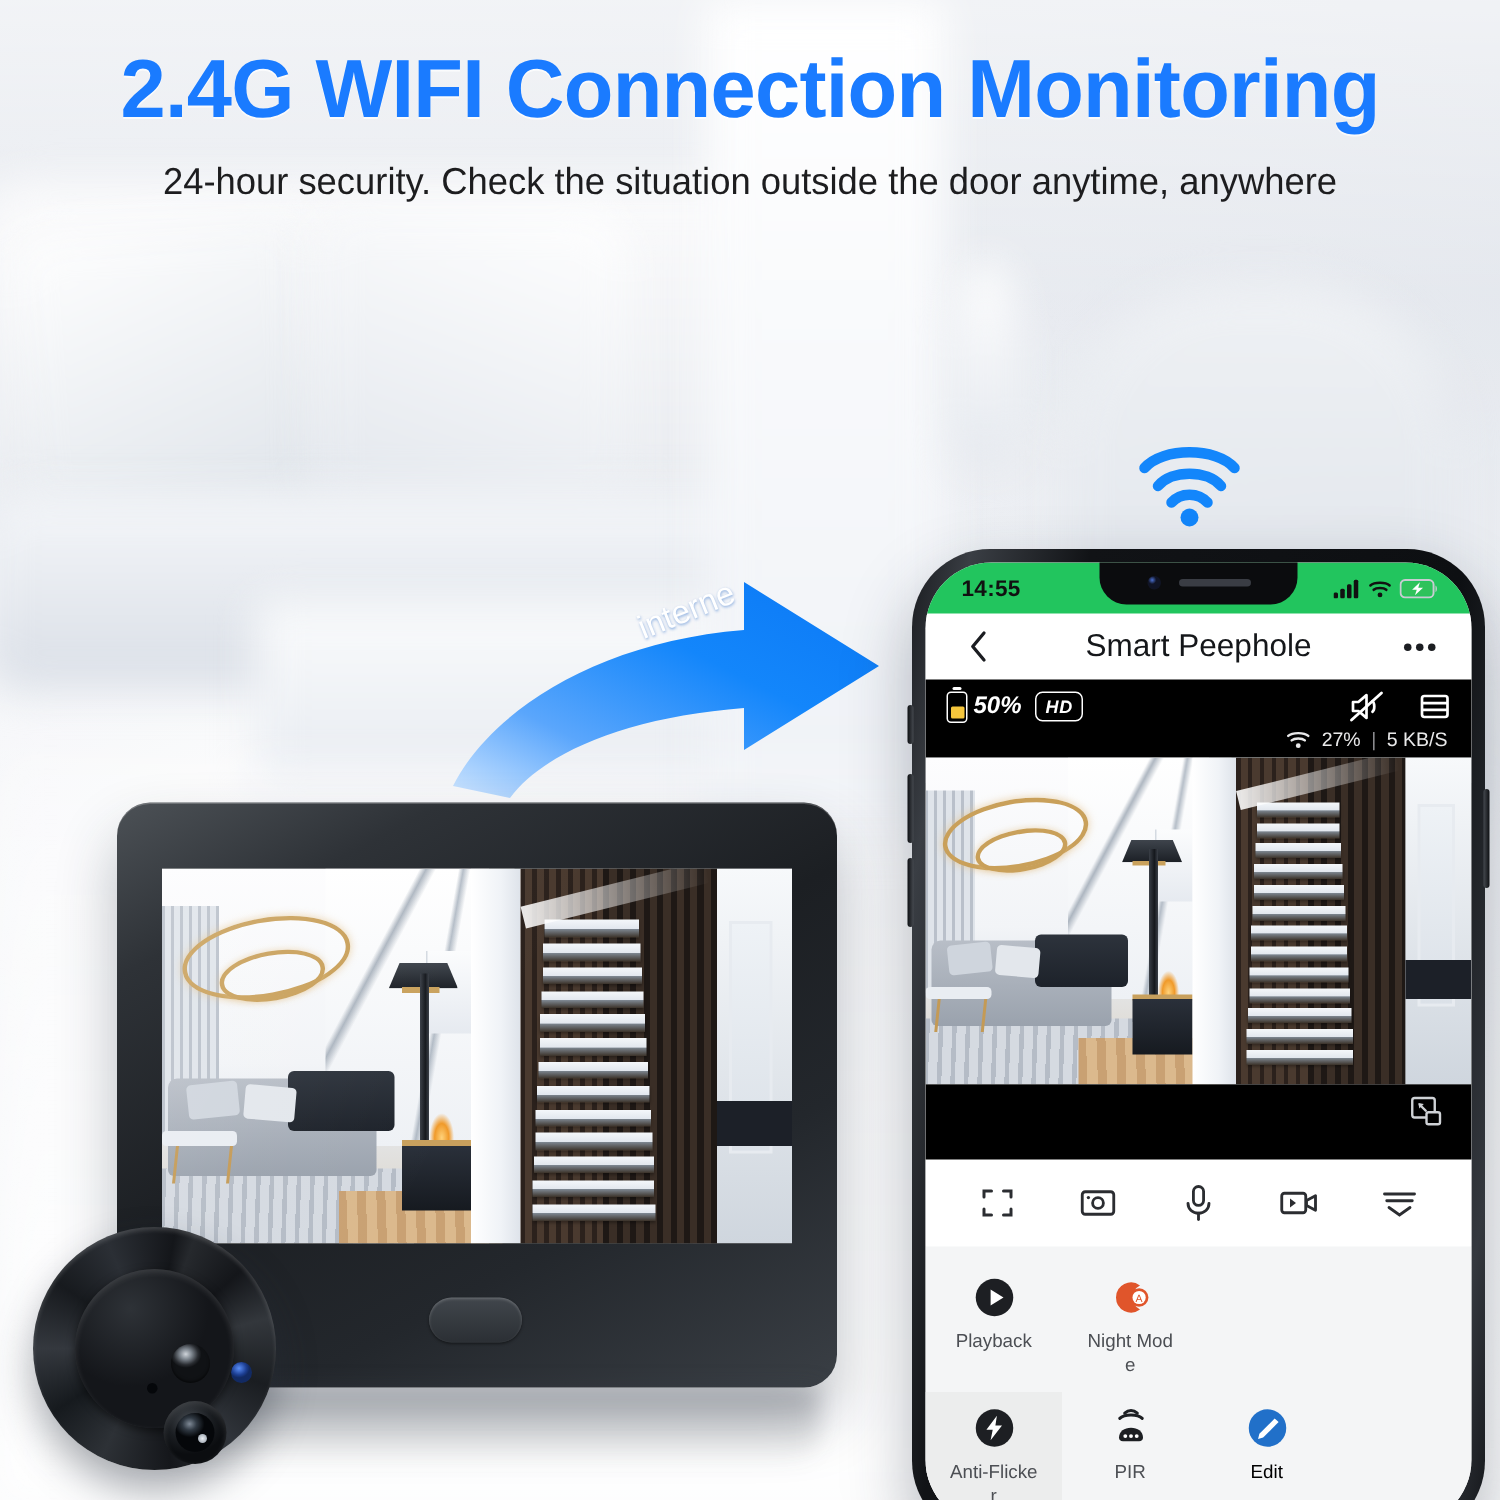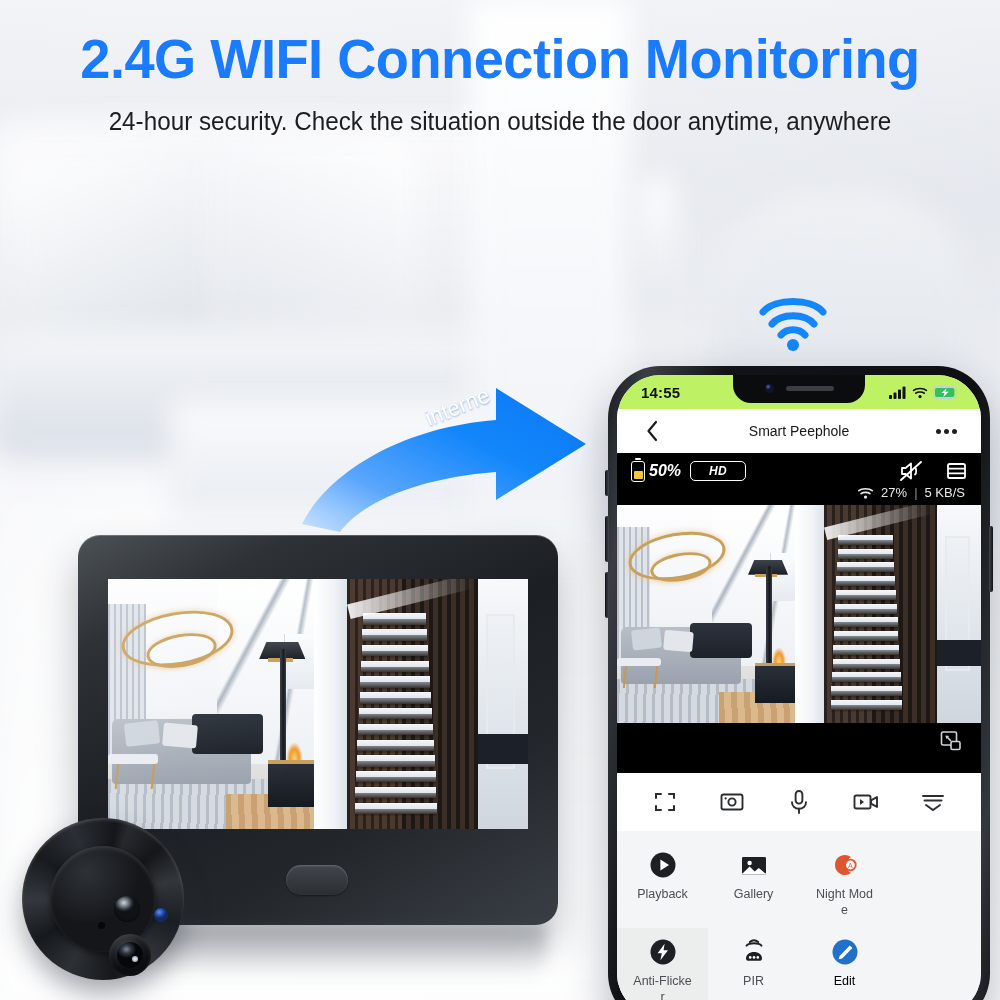--- a/index.html
+++ b/index.html
@@ -339,61 +339,61 @@
   .phone-btn.mute { top: 104px; height: 26px; }
   .phone-btn.vol-up { top: 150px; height: 46px; }
   .phone-btn.vol-dn { top: 206px; height: 46px; }
   .phone-btn.power { left: auto; right: -3px; top: 160px; height: 66px;
     background: linear-gradient(270deg,#0e1013,#45494f); }
 
   
   #status-bar {
     position: relative; height: 34px;
     display: flex; align-items: center; justify-content: space-between;
-    padding: 0 22px 0 24px; background: #bef264;
+    padding: 0 22px 0 24px; background: #22c55e;
   }
   #status-time { font-size: 15px; font-weight: 600; color: #111; letter-spacing: .2px; }
   #status-right { display: flex; align-items: center; gap: 5px; }
   #notch {
     position: absolute; left: 50%; top: -2px; transform: translateX(-50%);
     width: 132px; height: 30px; background: #0b0c0e;
     border-radius: 0 0 18px 18px;
     display: flex; align-items: center; justify-content: center; gap: 12px;
   }
   #notch .front-cam { width: 9px; height: 9px; border-radius: 50%;
     background: radial-gradient(40% 40% at 35% 30%, #4a6fd0, #101425 75%); }
   #notch .speaker { width: 48px; height: 5px; border-radius: 3px; background: #3a3d44; }
 
   
   #app-header {
     height: 44px; background: #fff;
     display: flex; align-items: center; justify-content: space-between;
     padding: 0 20px;
   }
-  #app-title { font-size: 14px; font-weight: 500; color: #15171a; }
+  #app-title { font-size: 21px; font-weight: 500; color: #15171a; }
   #back-chevron, #more-dots { width: 30px; display: flex; align-items: center; justify-content: center; }
   #more-dots { gap: 3px; }
   #more-dots i { width: 5px; height: 5px; border-radius: 50%; background: #1c1e22; display: block; }
 
   
   #video-topbar { background: #000; padding: 7px 14px 0 14px; }
   #video-topbar .row1 { display: flex; align-items: center; font-style: italic; }
   #battery-shell {
     width: 14px; height: 21px; border: 1.6px solid #fff; border-radius: 3px;
     position: relative; display: flex; align-items: flex-end; padding: 1.5px;
   }
   #battery-shell:before {
     content: ""; position: absolute; left: 50%; top: -4px; transform: translateX(-50%);
     width: 6px; height: 2.5px; background: #fff; border-radius: 1px;
   }
   #battery-fill { width: 100%; height: 50%; background: #f5c63c; border-radius: 1px; }
   #battery-pct { color: #fff; font-size: 16px; font-weight: 600; margin-left: 4px; }
   #hd-badge {
     margin-left: 9px; color: #fff; font-size: 12px; font-weight: 600;
-    border: 1.4px solid #fff; border-radius: 5px; padding: 2px 18px; letter-spacing: .4px;
+    border: 1.4px solid #fff; border-radius: 5px; padding: 2px 6px; letter-spacing: .4px;
   }
   .topbar-spacer { flex: 1; }
   #video-topbar .row2 {
     display: flex; align-items: center; justify-content: flex-end; gap: 7px;
     padding: 3px 2px 5px 0; color: #e9e9ea; font-size: 13px;
   }
   #net-divider { color: #8a8a8e; }
 
   
   #video-area { position: relative; height: 218px; background: #000; overflow: hidden; }
@@ -726,29 +726,20 @@
         <div class="grid-row">
           <div class="grid-cell">
             <svg width="30" height="30" viewBox="0 0 30 30">
               <circle cx="15" cy="15" r="12.5" fill="#1d1f23"></circle>
               <path d="M12.4 9.6 21 15l-8.6 5.4z" fill="#fff"></path>
             </svg>
             <div class="grid-label">Playback</div>
           </div>
           <div class="grid-cell">
             <svg width="30" height="30" viewBox="0 0 30 30">
-              <rect x="3" y="7" width="24" height="17" rx="1.4" fill="#1d1f23"></rect>
-              <circle cx="10.6" cy="13" r="2.2" fill="#fff"></circle>
-              <path d="M3 24l7.6-7.4 5.2 5 4-3.6L27 24z" fill="#fff"></path>
-              <path d="M3 24h24v.2H3z" fill="#1d1f23"></path>
-            </svg>
-            <div class="grid-label">Gallery</div>
-          </div>
-          <div class="grid-cell">
-            <svg width="30" height="30" viewBox="0 0 30 30">
               <path d="M5 15a10 10 0 0 1 16-8 9 9 0 0 0 0 16A10 10 0 0 1 5 15z" fill="#e0552b"></path>
               <circle cx="20.4" cy="15" r="6.2" fill="#e0552b"></circle>
               <circle cx="20.4" cy="15" r="4.4" fill="#fff"></circle>
               <text x="20.4" y="18" font-size="7" font-family="Liberation Sans, sans-serif" text-anchor="middle" fill="#e0552b">A</text>
             </svg>
             <div class="grid-label">Night Mode</div>
           </div>
         </div>
         <div class="grid-row">
           <div class="grid-cell highlight">

